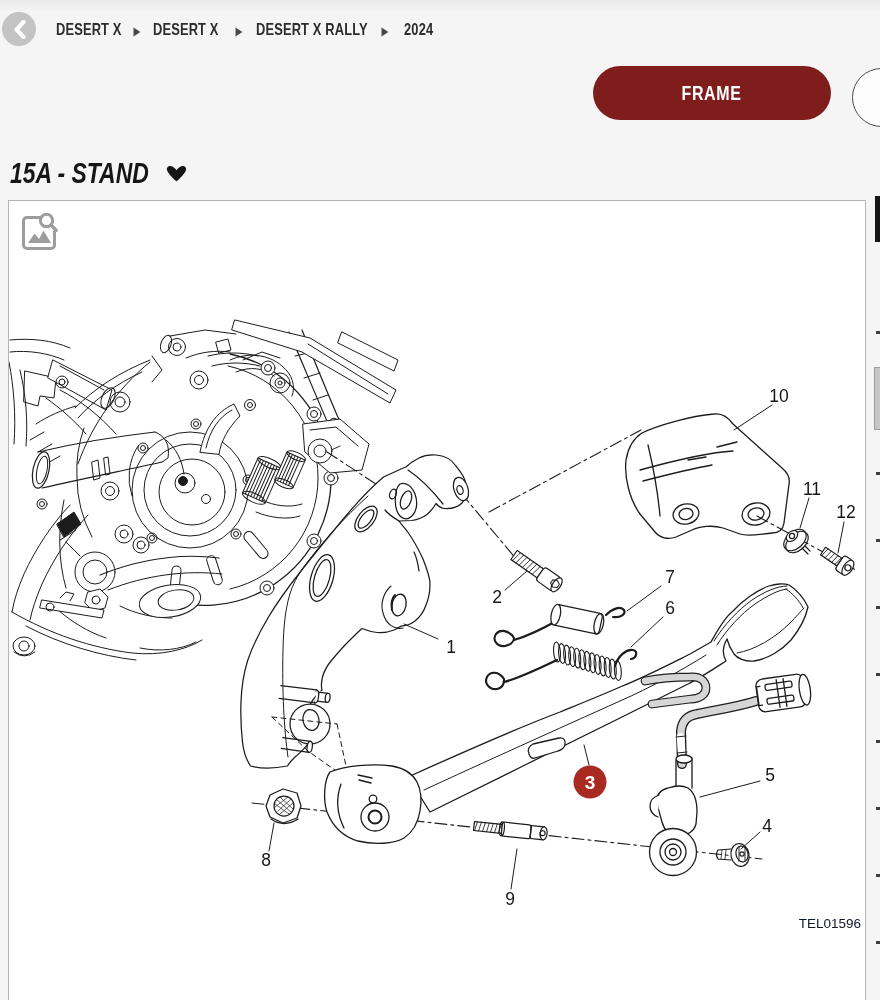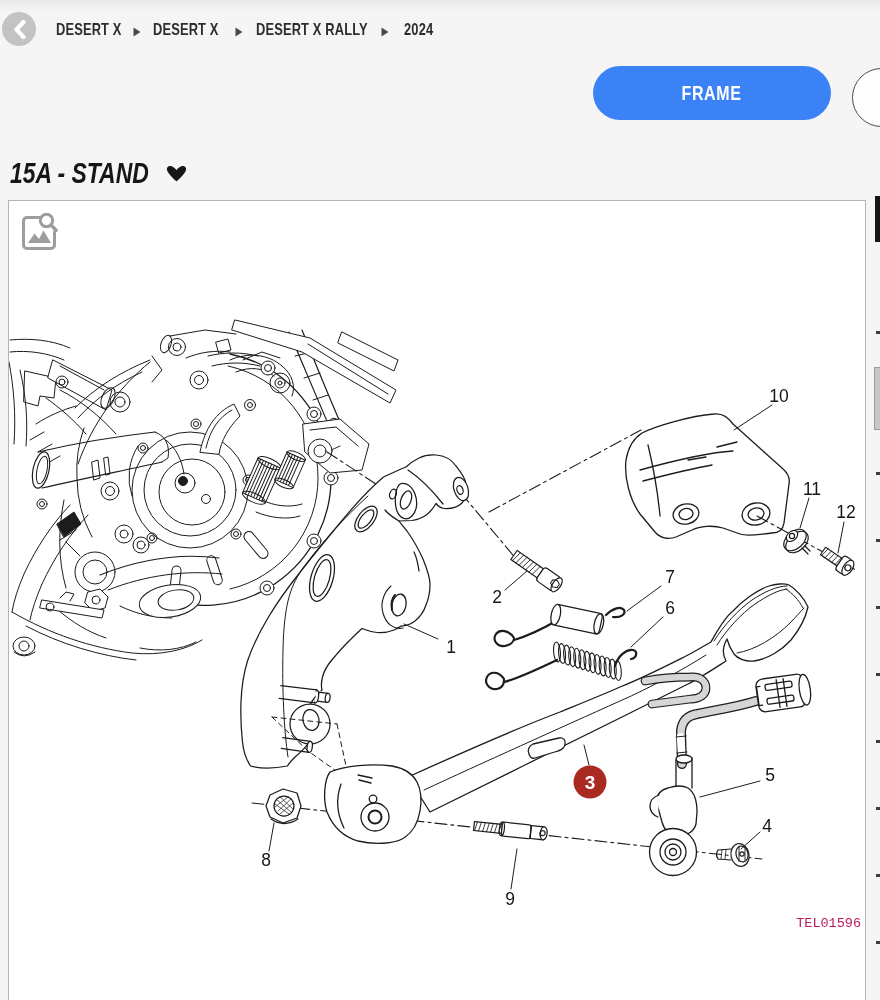--- a/index.html
+++ b/index.html
@@ -17,41 +17,41 @@
   .back-btn { position:absolute; left:2px; top:12px; width:34px; height:34px;
     border-radius:50%; background:#c3c3c3; border:none; cursor:pointer;
     display:flex; align-items:center; justify-content:center; }
   .crumb { position:absolute; top:20px; font-weight:bold; font-size:16.5px; color:#2d2d2d;
     letter-spacing:0.2px; transform:scaleX(0.78); transform-origin:left center;
     white-space:nowrap; cursor:pointer; }
   .crumb-sep { position:absolute; top:23px; }
 
   
   .frame-pill { position:absolute; left:593px; top:66px; width:238px; height:54px;
-    background:#3b82f6; border:none; border-radius:27px; color:#fff;
+    background:#7f1d1d; border:none; border-radius:27px; color:#fff;
     font-family:"Liberation Sans", sans-serif;
     font-size:20px; font-weight:bold; letter-spacing:0.8px; cursor:pointer; }
   .frame-pill span { display:inline-block; transform:scaleX(0.80); }
   .next-circle { position:absolute; left:852px; top:68px; width:59px; height:59px;
     border-radius:50%; background:#fdfdfd; border:1.6px solid #4c4c4c; cursor:pointer; }
 
   
   .section-title { position:absolute; left:10px; top:157px; height:34px;font-style:italic; }
   .section-title h1 { font-size:29px; font-weight:bold; color:#161616;
     display:inline-block; transform:scaleX(0.79);
     transform-origin:left center; white-space:nowrap; }
   .title-heart { position:absolute; left:156px; top:8px; cursor:pointer; }
 
   
   .diagram-box { position:absolute; left:8px; top:200px; width:858px; height:810px;
     background:#ffffff; border:1px solid #b4b4b4; }
   .imgzoom-btn { position:absolute; left:11px; top:12px; width:40px; height:40px;
     background:none; border:none; cursor:pointer; }
   .diagram-svg { position:absolute; left:0px; top:0px; }
-  .tel-code { position:absolute; right:4px; top:715px; font-size:13.5px; color:#be185d;font-family:Liberation Mono, monospace; }
+  .tel-code { position:absolute; right:4px; top:715px; font-size:13.5px; color:#0f172a; }
 
   
   .edge-black { position:absolute; left:875px; top:196px; width:5px; height:46px; background:#161616; }
   .edge-gray  { position:absolute; left:874px; top:367px; width:6px; height:63px; background:#c7c7c7; border:1px solid #9d9d9d; border-right:none; }
   .edge-dash  { position:absolute; left:876px; width:4px; height:3px; background:#3e3e3e; }
 
   svg text { font-family:"Liberation Sans", sans-serif; }
 </style>
 </head>
 <body>

